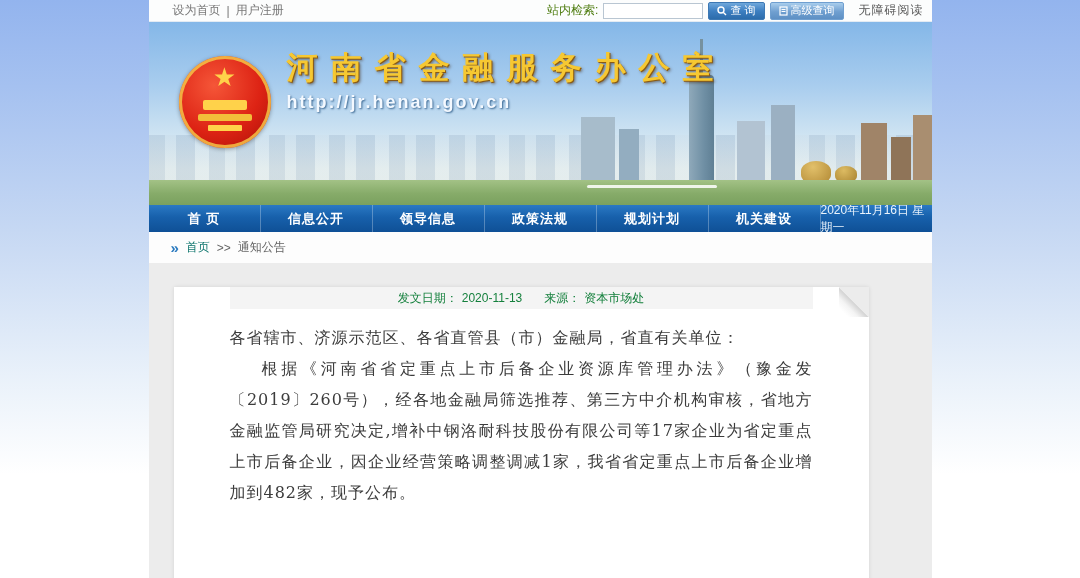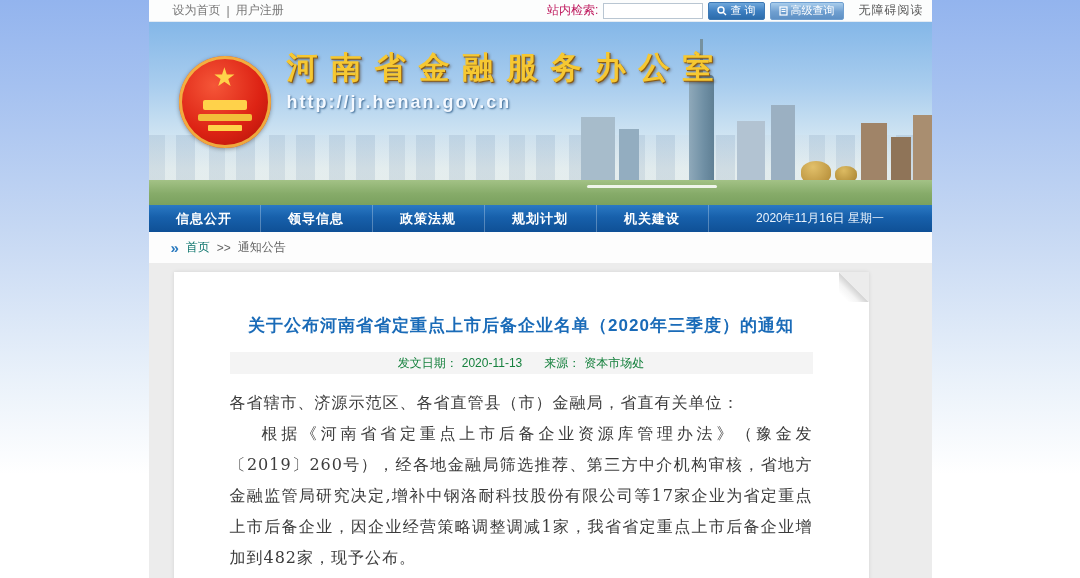--- a/index.html
+++ b/index.html
@@ -19,21 +19,21 @@
   
   .topbar {
     height:22px; background:#fcfdfd; border-bottom:1px solid #e3ebf3;
     display:flex; align-items:center; font-size:12px; color:#777;
     padding:0 8px 0 24px;
   }
   .topbar .links { display:flex; align-items:center; gap:6px; }
   .topbar .links a { color:#777; text-decoration:none; cursor:pointer; }
   .topbar .spacer { flex:1; }
   .searchzone { display:flex; align-items:center; gap:5px; }
-  .search-label { color:#be185d; }
+  .search-label { color:#4d7c0f; }
   .search-input {
     width:100px; height:16px; border:1px solid #b9c6d2; background:#fff;
     font-size:11px; padding:0 3px; outline:none;
   }
   .btn {
     height:18px; border:1px solid #3c78b4; border-radius:2px; color:#fff;
     font-size:11px; display:inline-flex; align-items:center; gap:3px;
     padding:0 8px; cursor:pointer;
     background:linear-gradient(180deg,#6fa8dc 0%, #3d7fc1 50%, #2c6cab 100%);
   }
@@ -192,39 +192,39 @@
         <span class="gate2"></span>
         <span class="gate3"></span>
       </div>
       <div class="banner-text">
         <div class="banner-line l2">河南省金融服务办公室</div>
         <div class="banner-url">http://jr.henan.gov.cn</div>
       </div>
     </div>
 
     <div class="nav">
+      <div class="nav-item">首 页</div>
       <div class="nav-item">信息公开</div>
       <div class="nav-item">领导信息</div>
       <div class="nav-item">政策法规</div>
       <div class="nav-item">规划计划</div>
       <div class="nav-item">机关建设</div>
       <div class="nav-date">2020年11月16日 星期一</div>
     </div>
 
     <div class="breadcrumb">
       <span class="bc-icon">»</span>
       <a style="color:#0f766e; text-decoration:none; cursor:pointer;">首页</a>
       <span>&gt;&gt;</span>
       <span>通知公告</span>
     </div>
 
     <div class="content">
       <div class="paper">
         <div class="curl"></div>
-        <div class="article-title">关于公布河南省省定重点上市后备企业名单（2020年三季度）的通知</div>
         <div class="meta-bar">
           <span>发文日期：</span>
           <span>2020-11-13</span>
           <span class="gap"></span>
           <span>来源：</span>
           <span>资本市场处</span>
         </div>
         <div class="article-body">
           <p>各省辖市、济源示范区、各省直管县（市）金融局，省直有关单位：</p>
           <p class="indent">根据《河南省省定重点上市后备企业资源库管理办法》（豫金发〔2019〕260号），经各地金融局筛选推荐、第三方中介机构审核，省地方金融监管局研究决定,增补中钢洛耐科技股份有限公司等17家企业为省定重点上市后备企业，因企业经营策略调整调减1家，我省省定重点上市后备企业增加到482家，现予公布。</p>

